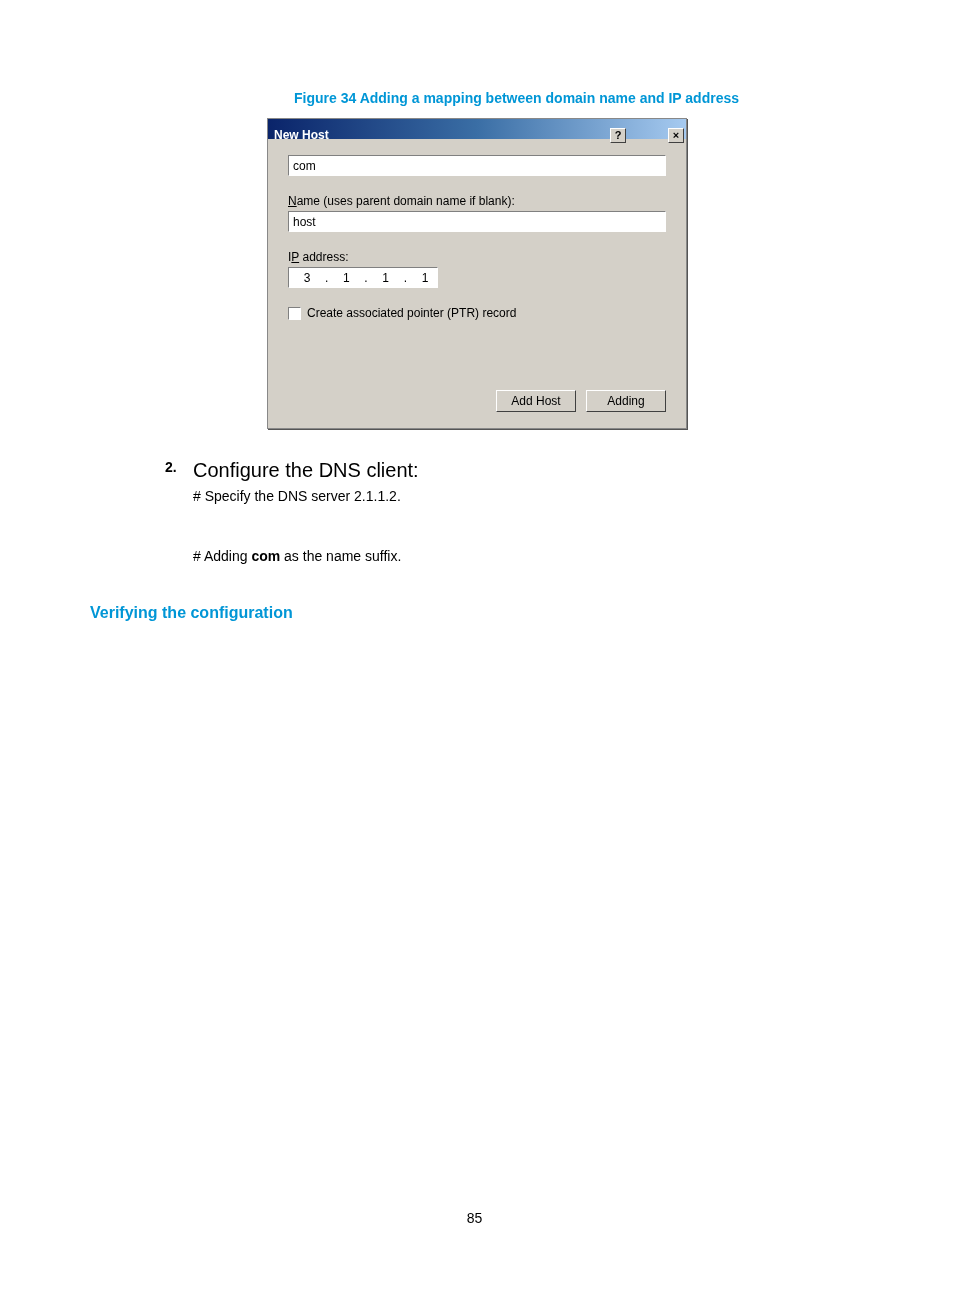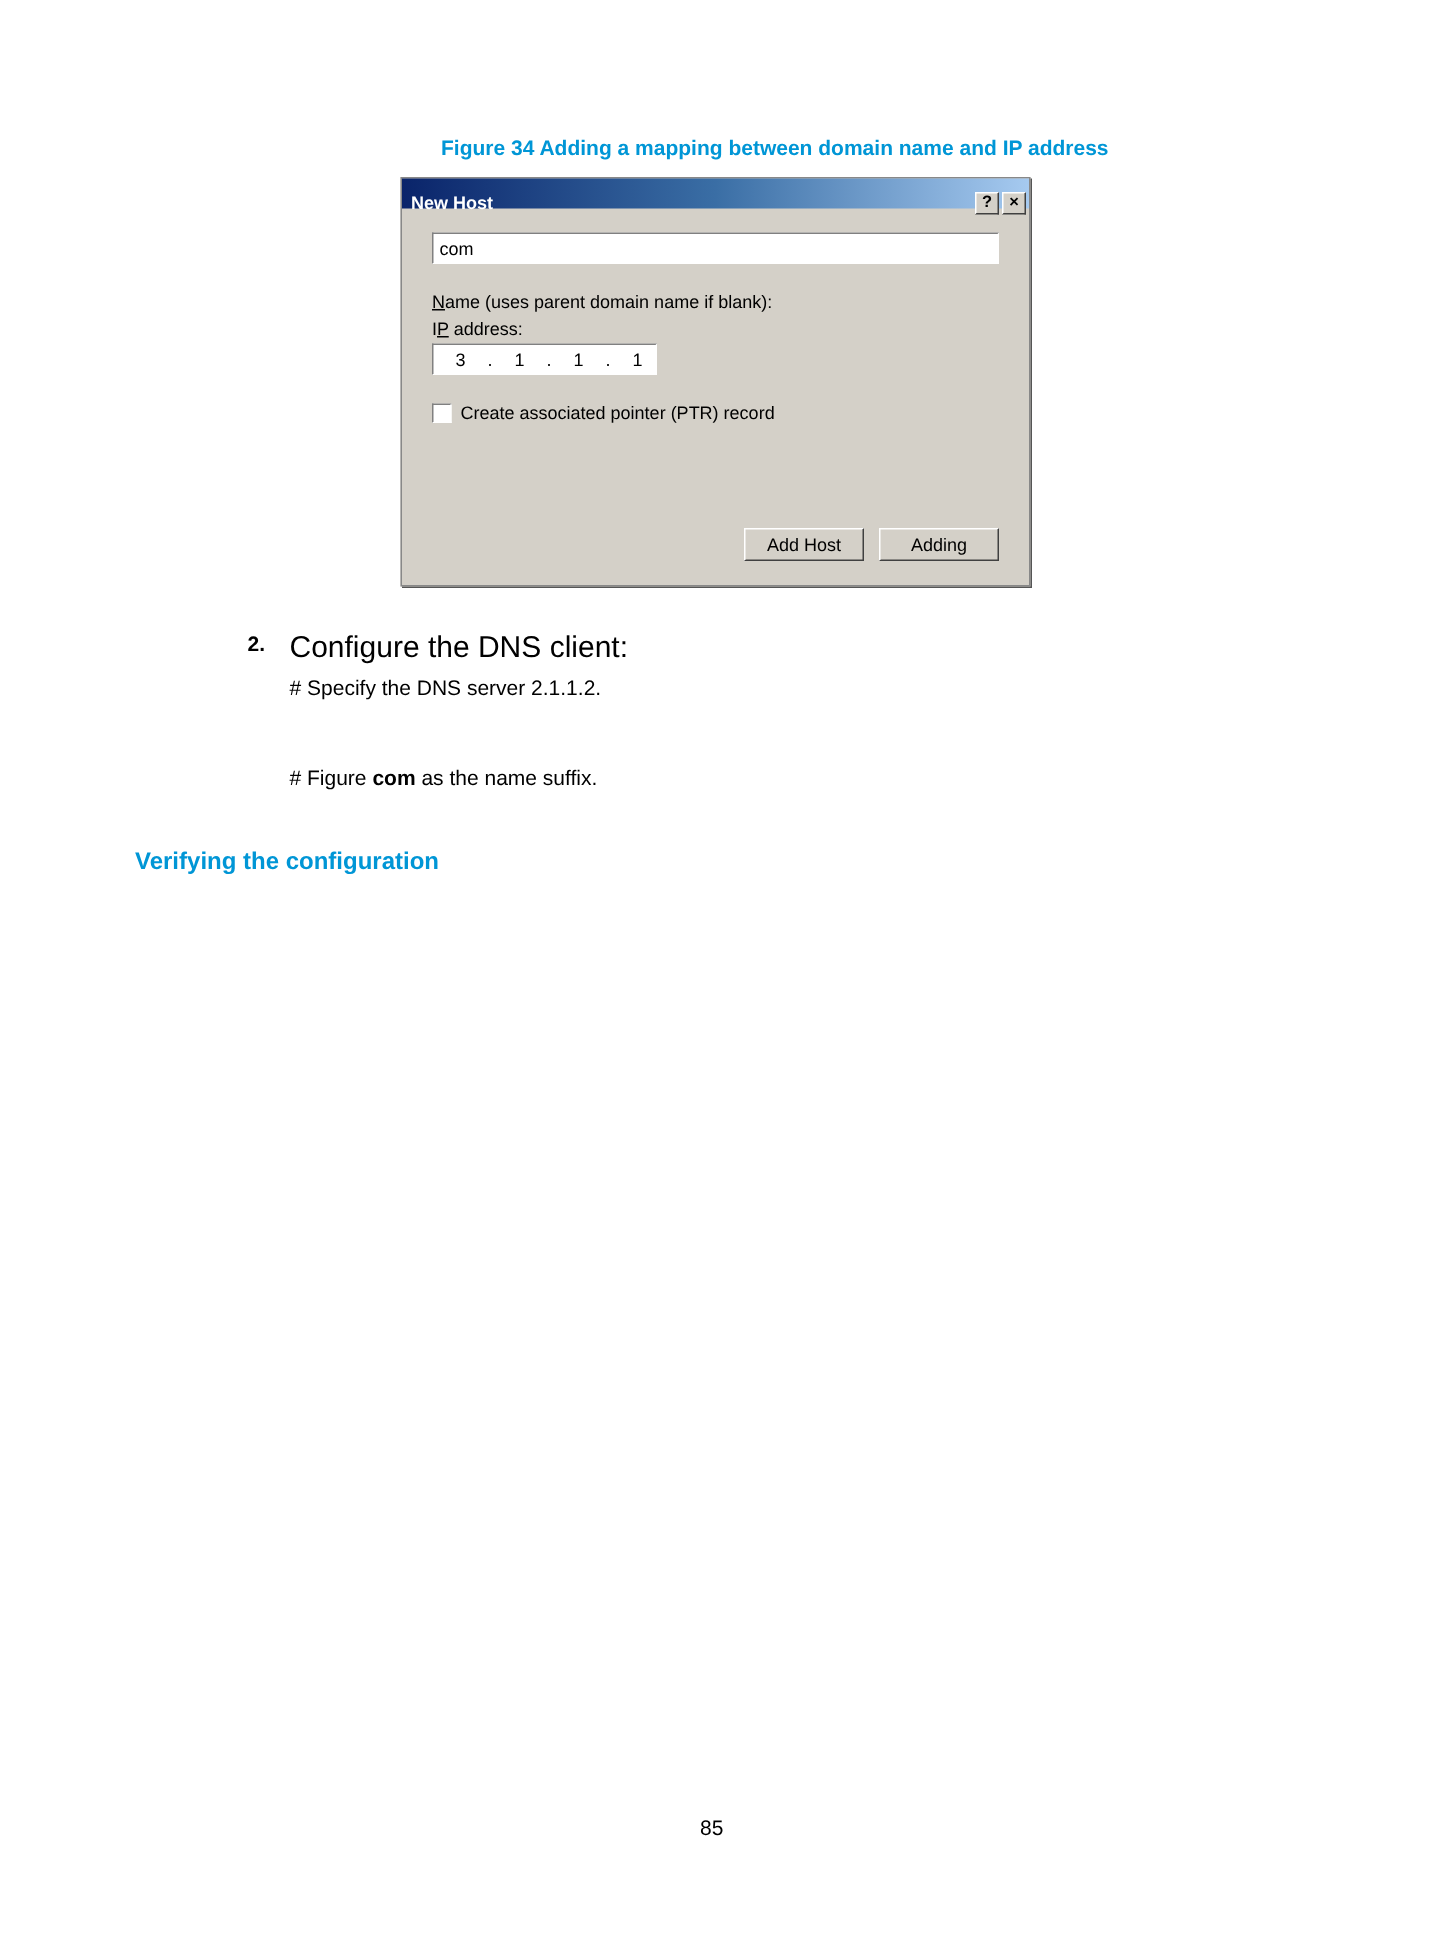--- a/index.html
+++ b/index.html
@@ -35,20 +35,21 @@
     }
     .titlebar {
       height: 20px;
       background: linear-gradient(to right, #0a246a 0%, #3a6ea5 50%, #a6caf0 100%);
       color: #fff;
       font-weight: bold;
       font-size: 12px;
       display: flex;
       align-items: center;
       padding: 12px 2px 0 6px;
+      gap: 40px;
     }
     .titlebar-title { flex: 1; }
     .titlebar-btn {
       width: 16px;
       height: 15px;
       background: #d4d0c8;
       border: 1px solid;
       border-color: #fff #404040 #404040 #fff;
       margin-left: 2px;
       display: flex;
@@ -185,20 +186,21 @@
         <span class="titlebar-btn">?</span>
         <span class="titlebar-btn">×</span>
       </div>
       <div class="dialog-body">
 
         <input class="text-input" type="text" value="com" style="">
 
         <div class="field-label">
           <span class="ul">N</span><span>ame (uses parent domain name if blank):</span>
         </div>
+        <input class="text-input" type="text" value="host" style="">
 
         <div class="field-label">
           <span>I</span><span class="ul">P</span><span> address:</span>
         </div>
         <div class="ip-row">
           <input class="ip-seg" value="3" style="">
           <span class="ip-dot">.</span>
           <input class="ip-seg" value="1" style="">
           <span class="ip-dot">.</span>
           <input class="ip-seg" value="1" style="">
@@ -220,21 +222,21 @@
     </div>
   </div>
 
   <div class="list-item">
     <div class="list-num">2.</div>
     <div class="list-body">Configure the DNS client:</div>
   </div>
   <div class="indent-line"># Specify the DNS server 2.1.1.2.</div>
   <div class="spacer"></div>
   <div class="indent-line">
-    <span># Figure </span><span class="bold">com</span><span> as the name suffix.</span>
+    <span># Adding </span><span class="bold">com</span><span> as the name suffix.</span>
   </div>
 
   <div class="section-heading">Verifying the configuration</div>
 
 
 </div>
 
 <div class="page-num">85</div>
 
 </body></html>

